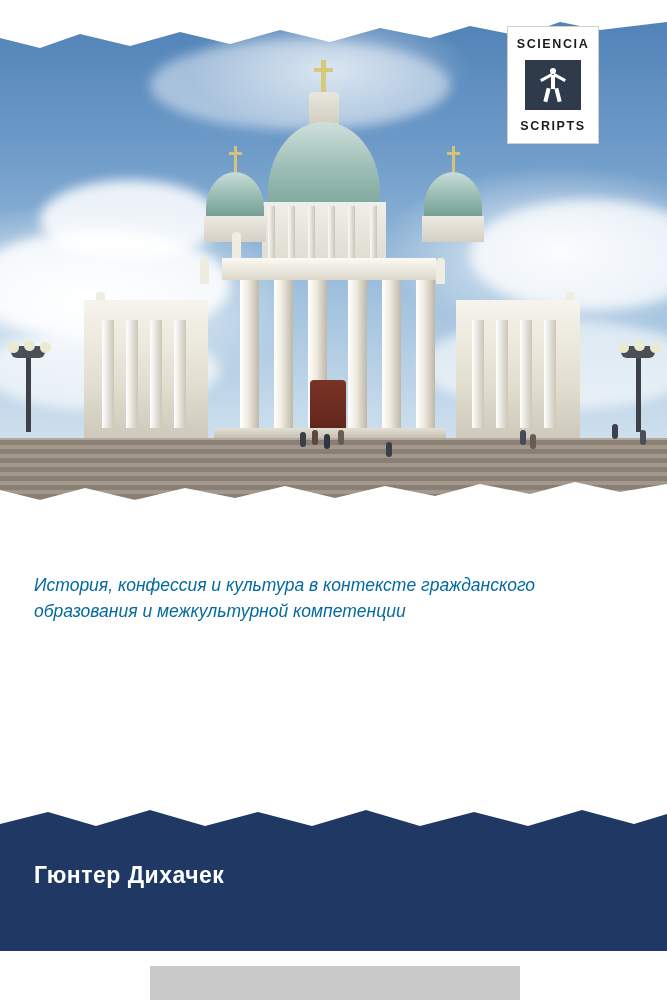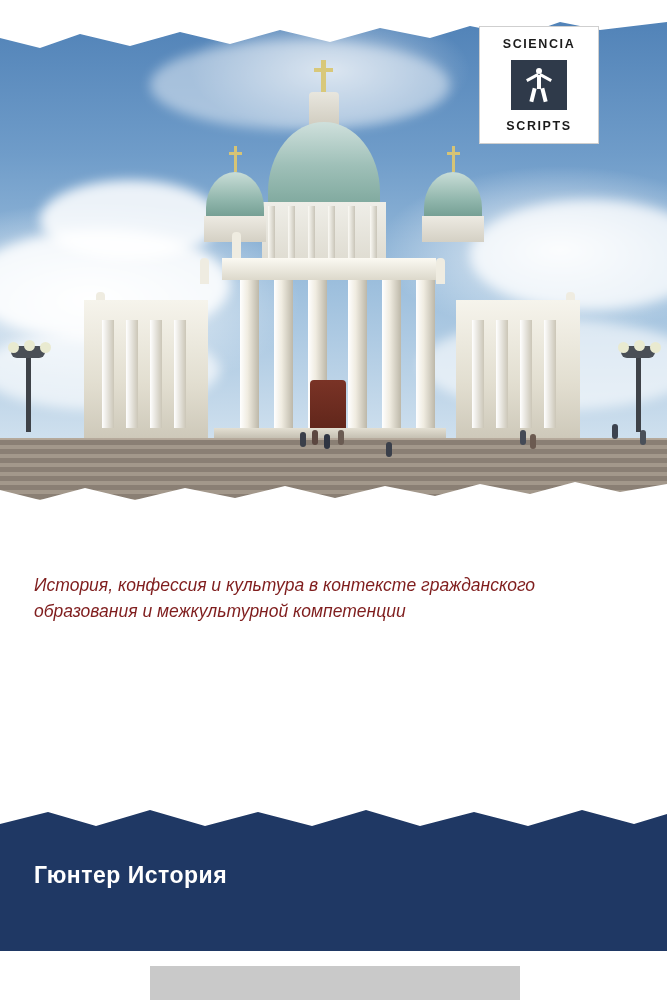--- a/index.html
+++ b/index.html
@@ -237,21 +237,21 @@
       0 60px, 667px 60px, 667px 24px,
       620px 32px, 575px 22px, 530px 34px, 480px 24px, 435px 36px,
       385px 26px, 335px 38px, 285px 26px, 235px 38px, 185px 28px,
       135px 40px, 85px 28px, 40px 40px, 0 30px);
   }
 
   
   .logo {
     position: absolute;
     right: 68px; top: 26px;
-    width: 120px; height: 118px;
+    width: 92px; height: 118px;
     background: #ffffff;
     border: 1px solid #cfcfcf;
     display: flex;
     flex-direction: column;
     align-items: center;
     justify-content: space-between;
     padding: 10px 0 10px 0;
     box-sizing: border-box;
     z-index: 6;
   }
@@ -316,21 +316,21 @@
     font-weight: bold;
     color: #1a4f8a;
     letter-spacing: 0.5px;
   }
   .book-subtitle {
     position: absolute;
     left: 34px; top: 72px;
     width: 520px;
     font-size: 17.5px;
     font-style: italic;
-    color: #7f1d1d;
+    color: #0369a1;
     line-height: 1.5;
   }
 
   
   .navy-band {
     position: absolute;
     left: 0; top: 806px;
     width: 667px; height: 145px;
     background: #1f3864;
     clip-path: polygon(
@@ -472,18 +472,18 @@
       </div>
     </div>
     <div class="logo-bottom">SCRIPTS</div>
   </div>
 
   <div class="text-area">
     <div class="book-subtitle">История, конфессия и культура в контексте гражданского образования и межкультурной компетенции</div>
   </div>
 
   <div class="navy-band"></div>
-  <div class="author">Гюнтер История</div>
+  <div class="author">Гюнтер Дихачек</div>
 
   <div class="bottom-strip"></div>
   <div class="barcode-box"></div>
 
 </div>
 
 </body></html>

